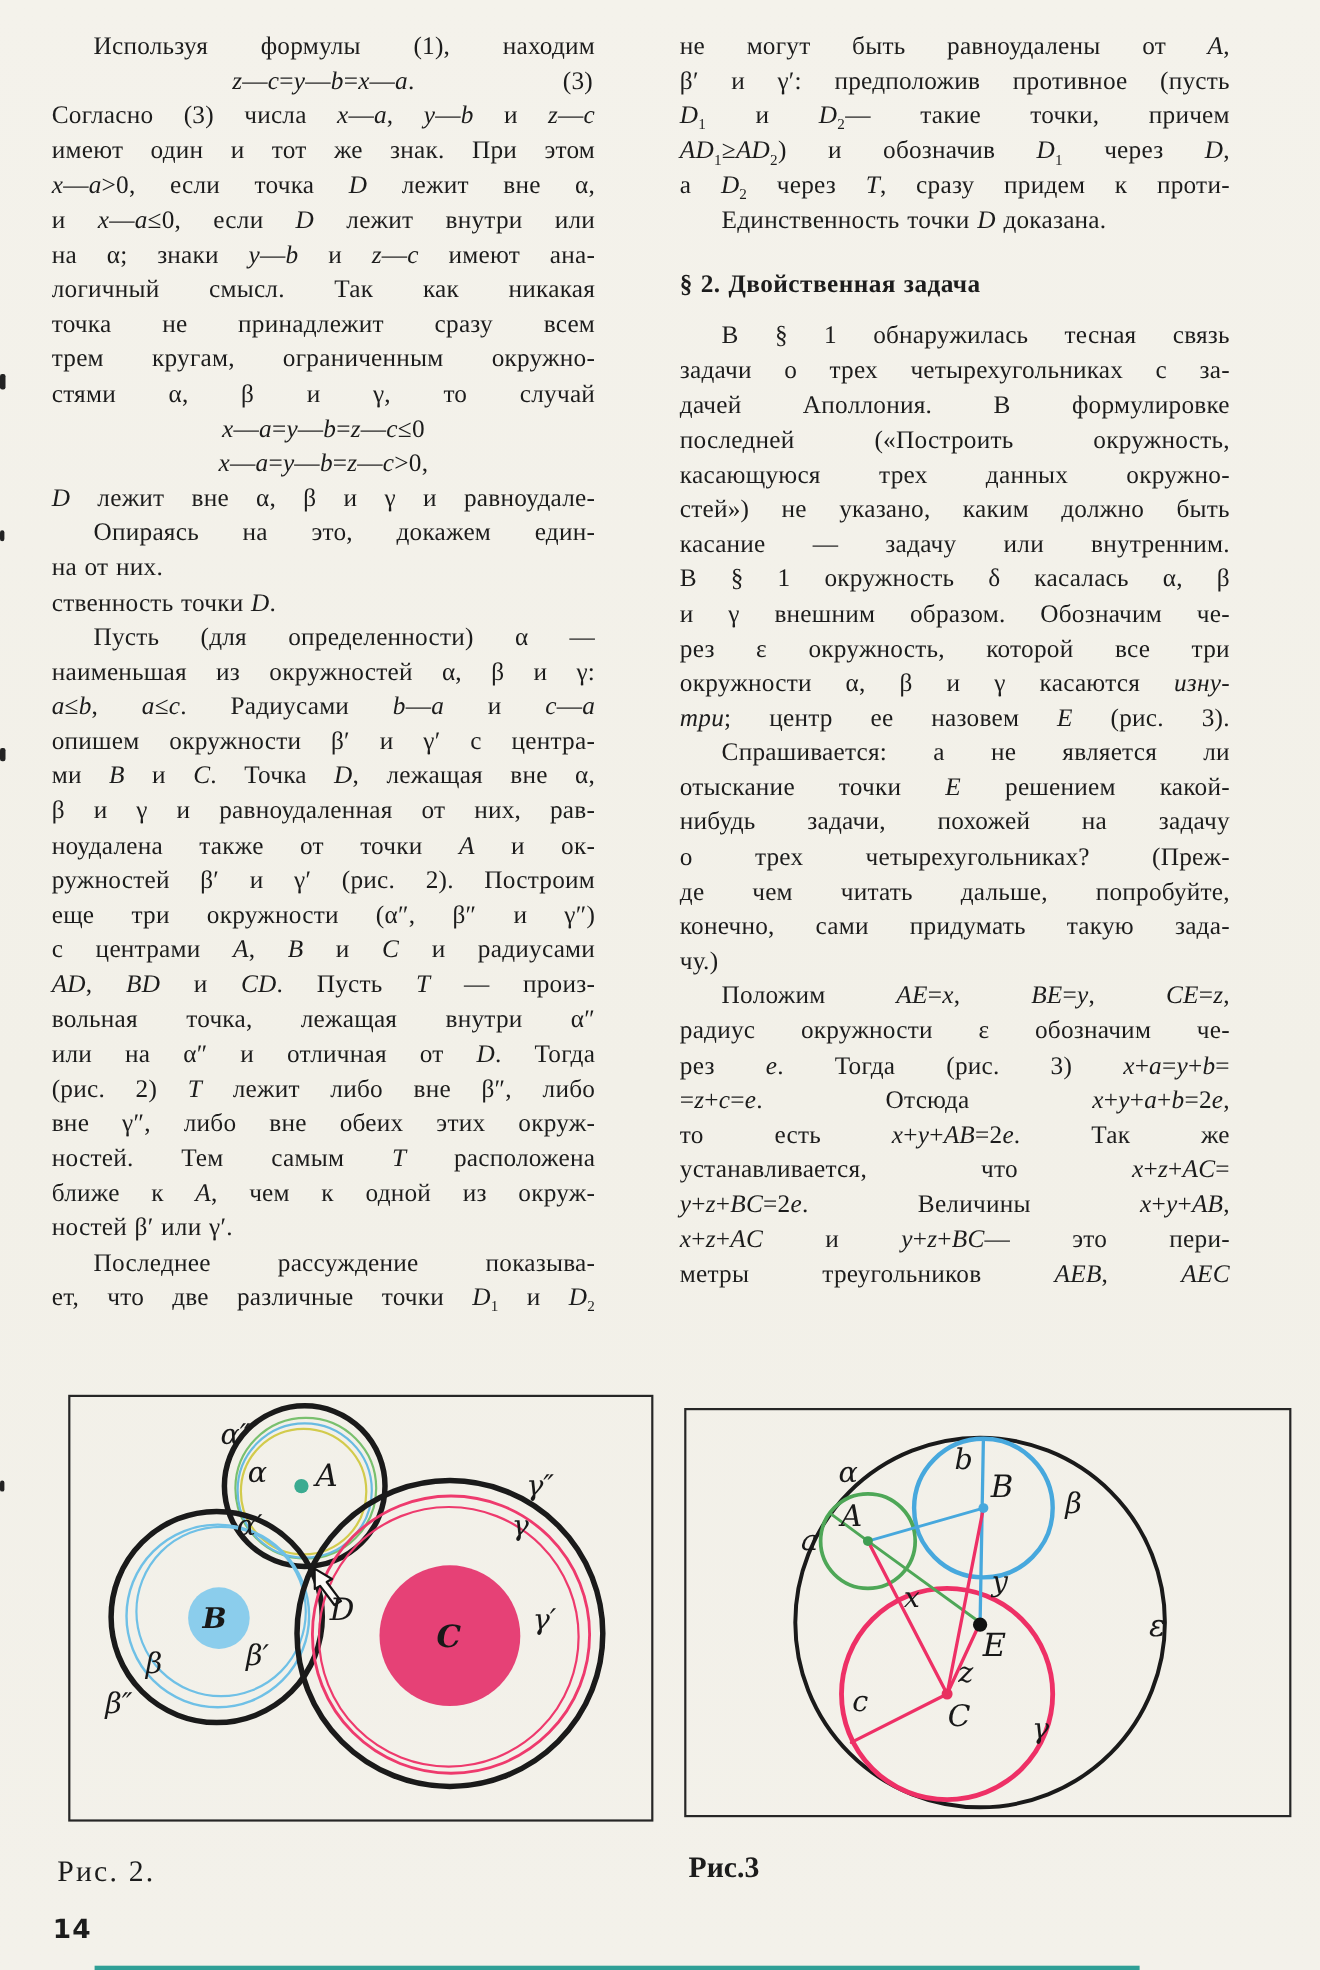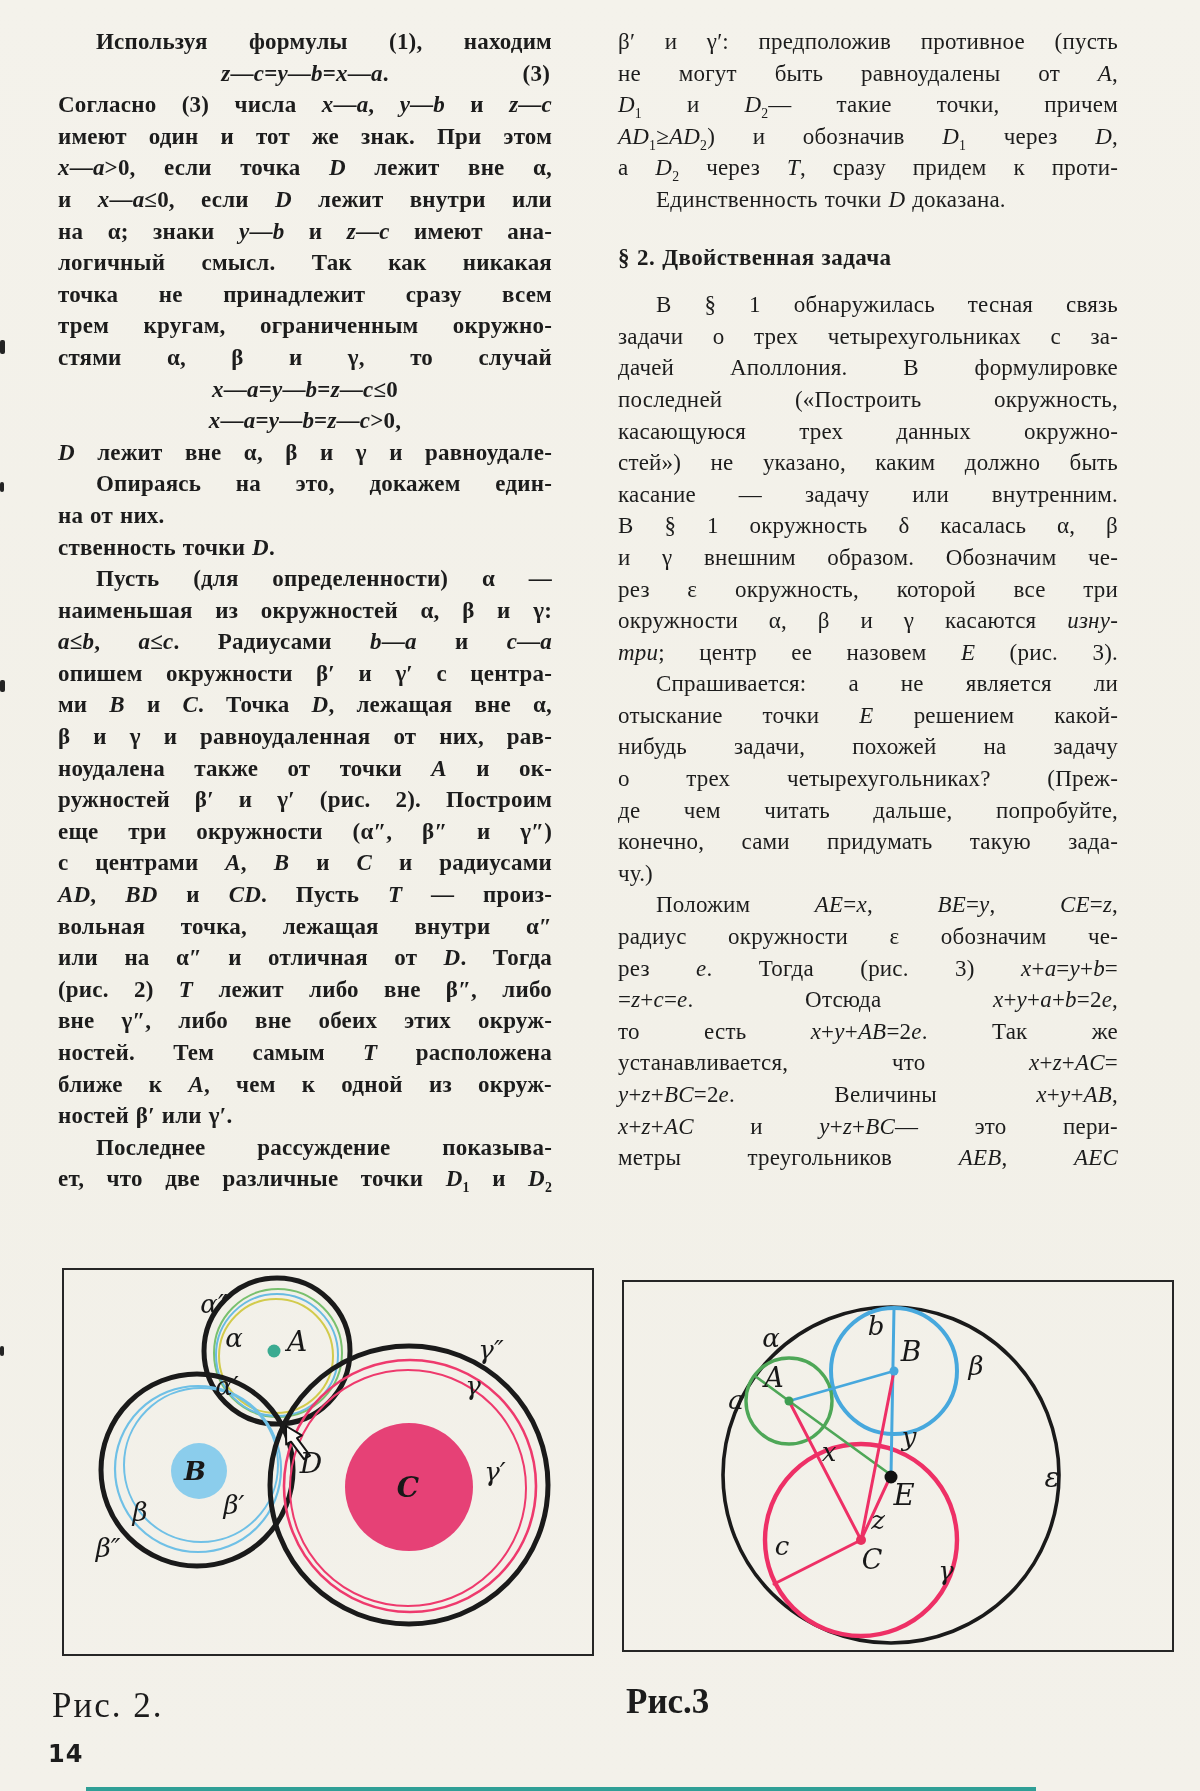--- a/index.html
+++ b/index.html
@@ -1,37 +1,37 @@
 <!DOCTYPE html>
 <html lang="ru"><head>
 <meta charset="utf-8">
 <style>
   html,body{margin:0;padding:0;}
   body{width:1200px;height:1791px;position:relative;background:#f3f1ea;
        font-family:"Liberation Serif","DejaVu Serif",serif;color:#1c1c1c;overflow:hidden;}
   .page{position:absolute;inset:0;background:linear-gradient(180deg,#f4f2eb 0%,#f2f0e8 55%,#f3f1ea 100%);}
   .col{position:absolute;top:26px;}
-  #col-left{left:58px;width:494px;font-weight:bold;}
+  #col-left{left:47px;width:494px;}
   #col-right{left:618px;width:500px;}
   .ln{font-size:23px;line-height:31.6px;text-align:justify;text-align-last:justify;
       letter-spacing:0.2px;word-spacing:1px;}
   .ln i{font-style:italic;}
   .ln sub{font-size:0.6em;line-height:0;}
   .s-end{text-align-last:left;}
   .s-indent{text-indent:38px;}
   .s-indent-end{text-indent:38px;text-align-last:left;}
   .s-formula{text-align:center;text-align-last:center;position:relative;font-style:normal;}
   .s-heading{font-weight:bold;text-align-last:left;margin:26px 0 16px 0;letter-spacing:0.4px;}
   .ftag{position:absolute;right:2px;top:0;font-style:normal;}
   .figbox{position:absolute;border:2px solid #262626;}
   #fig2{left:62px;top:1268px;width:528px;height:384px;}
   #fig3{left:622px;top:1280px;width:548px;height:368px;}
   .figbox svg{display:block;width:100%;height:100%;}
   .figlab{font-family:"DejaVu Serif","Liberation Serif",serif;font-style:italic;fill:#181818;}
-  .figcap{position:absolute;font-size:35px;letter-spacing:2px;}
+  .figcap{position:absolute;font-size:27px;letter-spacing:2px;}
   #cap2{left:52px;top:1686px;}
   #cap3{left:626px;top:1682px;font-weight:bold;letter-spacing:0;}
   #pagenum{position:absolute;left:48px;top:1740px;font-weight:bold;font-size:24px;
            font-family:"DejaVu Sans","Liberation Sans",sans-serif;letter-spacing:1px;}
   .artifact{position:absolute;background:#232323;border-radius:2px;}
   #edgestrip{position:absolute;left:86px;top:1787px;width:950px;height:4px;background:#2f9f96;}
 </style>
 </head>
 <body>
 
@@ -71,22 +71,22 @@
       <div class="ln">(рис. 2) <i>T</i> лежит либо вне β″, либо</div>
       <div class="ln">вне γ″, либо вне обеих этих окруж-</div>
       <div class="ln">ностей. Тем самым <i>T</i> расположена</div>
       <div class="ln">ближе к <i>A</i>, чем к одной из окруж-</div>
       <div class="ln s-end">ностей β′ или γ′.</div>
       <div class="ln s-indent">Последнее рассуждение показыва-</div>
       <div class="ln">ет, что две различные точки <i>D</i><sub>1</sub> и <i>D</i><sub>2</sub></div>
     </div>
 
   <div class="col" id="col-right">
+      <div class="ln">не могут быть равноудалены от <i>A</i>,</div>
       <div class="ln">β′ и γ′: предположив противное (пусть</div>
-      <div class="ln">не могут быть равноудалены от <i>A</i>,</div>
       <div class="ln"><i>D</i><sub>1</sub> и <i>D</i><sub>2</sub>— такие точки, причем</div>
       <div class="ln"><i>AD</i><sub>1</sub>≥<i>AD</i><sub>2</sub>) и обозначив <i>D</i><sub>1</sub> через <i>D</i>,</div>
       <div class="ln">а <i>D</i><sub>2</sub> через <i>T</i>, сразу придем к проти-</div>
       <div class="ln s-indent-end">Единственность точки <i>D</i> доказана.</div>
       <div class="ln s-heading">§ 2. Двойственная задача</div>
       <div class="ln s-indent">В § 1 обнаружилась тесная связь</div>
       <div class="ln">задачи о трех четырехугольниках с за-</div>
       <div class="ln">дачей Аполлония. В формулировке</div>
       <div class="ln">последней («Построить окружность,</div>
       <div class="ln">касающуюся трех данных окружно-</div>

